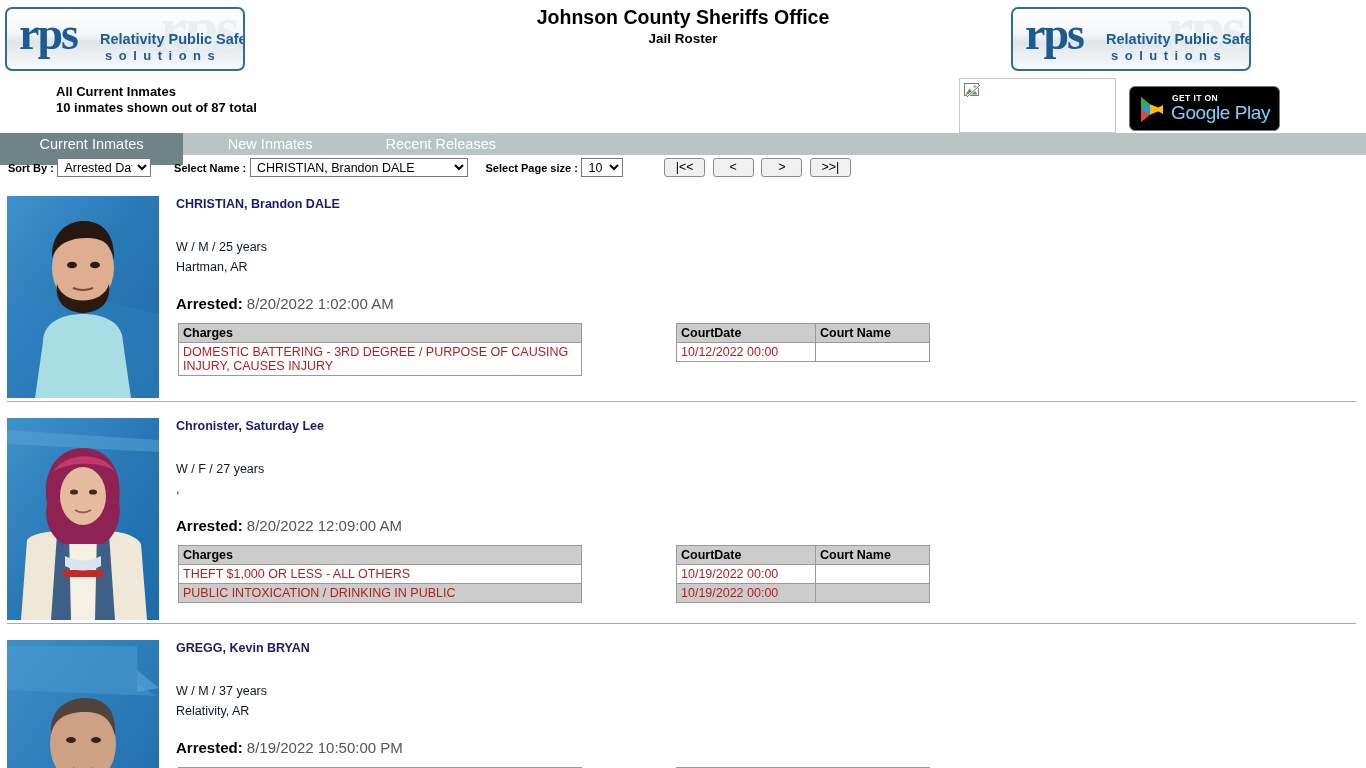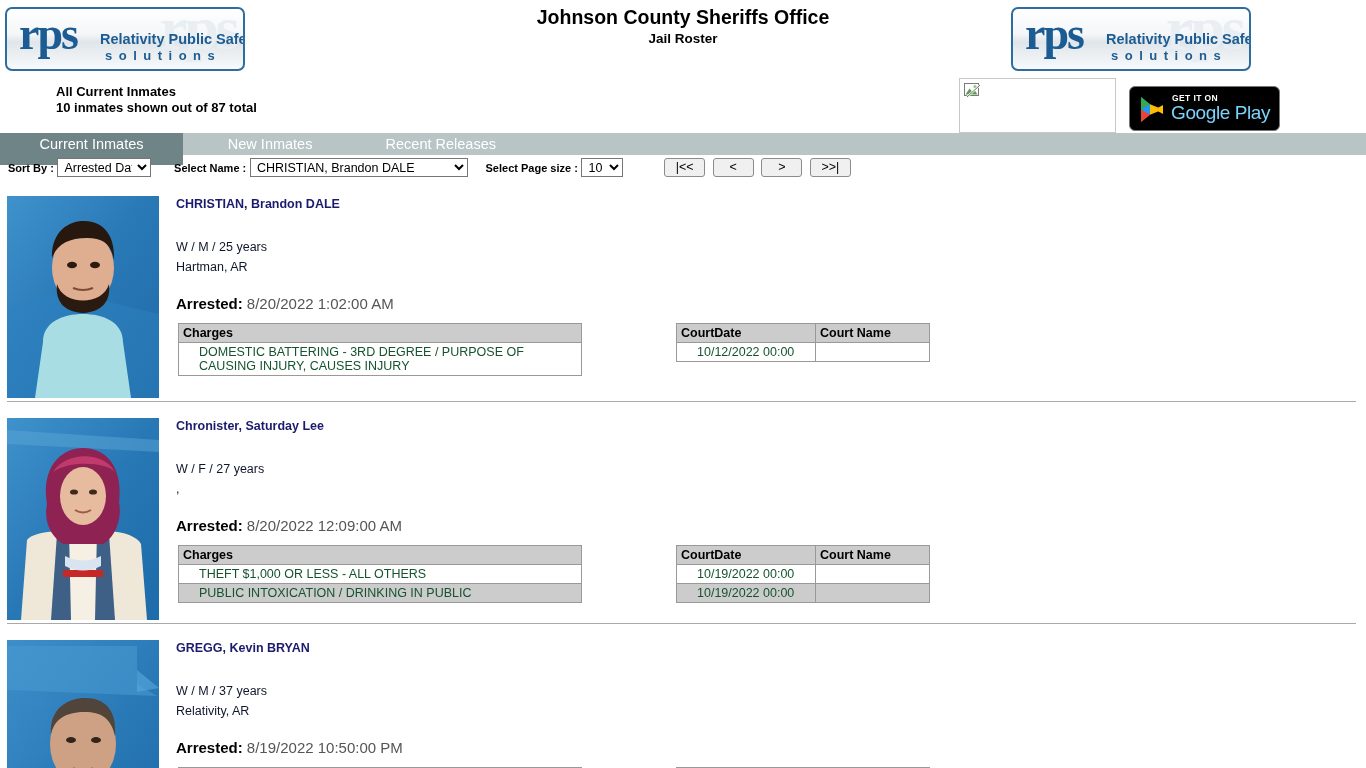--- a/index.html
+++ b/index.html
@@ -274,23 +274,23 @@
   table.grid th {
     background: #cccccc;
     font-weight: bold;
     color: #000;
     text-align: left;
     padding: 2px 4px;
     border: 1px solid #999;
     font-size: 12.5px;
   }
   table.grid td {
-    padding: 2px 20px;
+    padding: 2px 4px;
     border: 1px solid #999;
-    color: #14532d;
+    color: #b91c1c;
     vertical-align: top;
   }
   table.grid tr.alt td { background: #cccccc; }
 
   .charges-tbl {
     position: absolute;
     left: 2px; top: 0;
     width: 404px;
   }
   .court-tbl {

